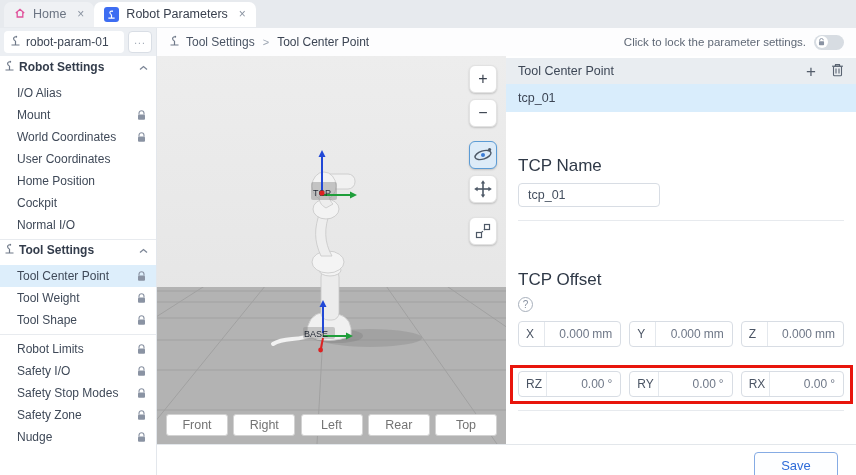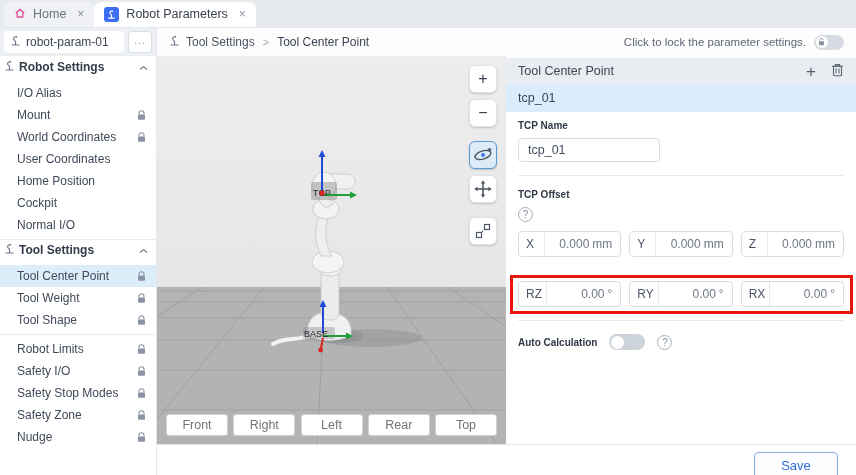--- a/index.html
+++ b/index.html
@@ -69,21 +69,21 @@
 
   
   .panel { position:relative; width:350px; height:388px; background:#fff; }
   .panel-header { margin-top:2px; height:26px; background:#e9edf1; display:flex; align-items:center; padding:0 12px; }
   .panel-title { font-size:12.5px; color:#3d4756; flex:1; }
   .panel-icons { display:flex; align-items:center; gap:15px; }
   .icon-plus { font-size:17px; color:#535d6b; line-height:1; }
   .tcp-row { height:28px; background:#d9edfc; display:flex; align-items:center; padding:0 12px;
     font-size:12.5px; color:#3c4554; }
   .panel-body { padding:8px 12px 0 12px; }
-  .field-label { font-weight:bold; font-size:10px; color:#2f3947; }
+  .field-label { font-weight:normal; font-size:17px; color:#2f3947;margin-top:36px; }
   .tcp-name-input { margin-top:7px; width:142px; height:24px; border:1px solid #d8dde4; border-radius:4px;
     padding:0 9px; font-family:inherit; font-size:12.5px; color:#444f5f; background:#fff; }
   .pdivider { border:none; border-top:1px solid #e7eaee; margin:13px 0; }
   .offset-head { display:flex; align-items:flex-start; gap:7px;flex-direction:column; }
   .help { width:15px; height:15px; border:1px solid #a8b0bc; border-radius:50%; color:#8891a0;
     font-size:10px; display:flex; align-items:center; justify-content:center; }
   .fields-row { display:flex; gap:8px; margin-top:9px; }
   .fields-row.rot { position:relative; margin-top:24px; }
   .red-box { position:absolute; left:-8px; right:-9px; top:-6px; bottom:-7px;
     border:3px solid #e8150c; pointer-events:none; }

